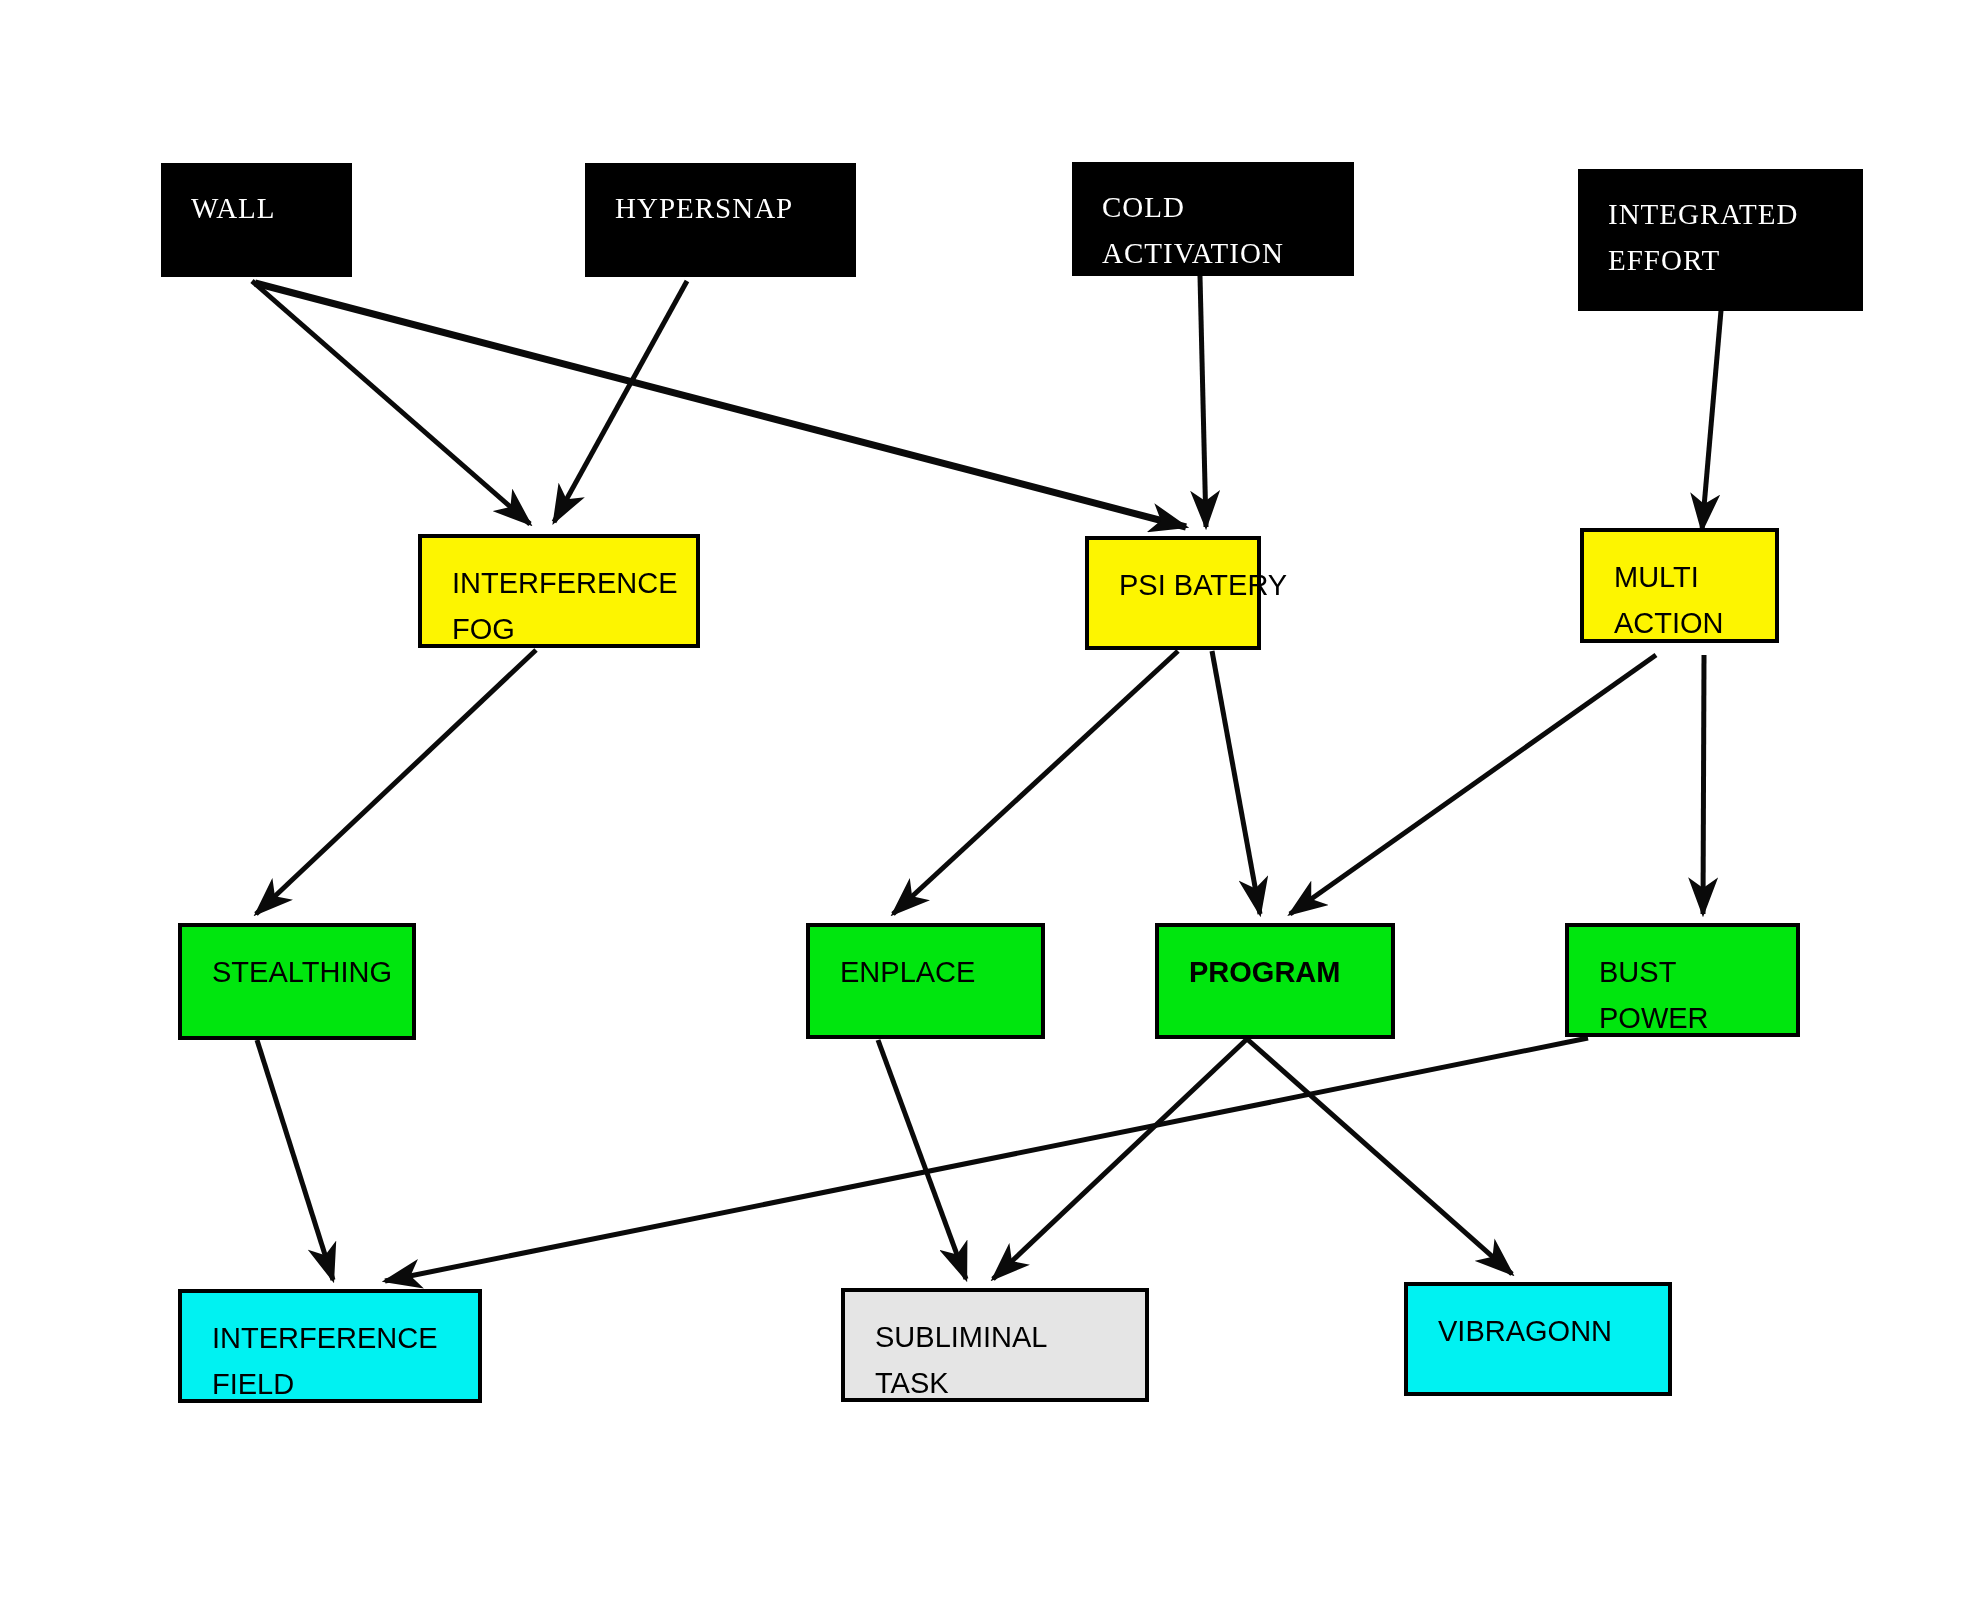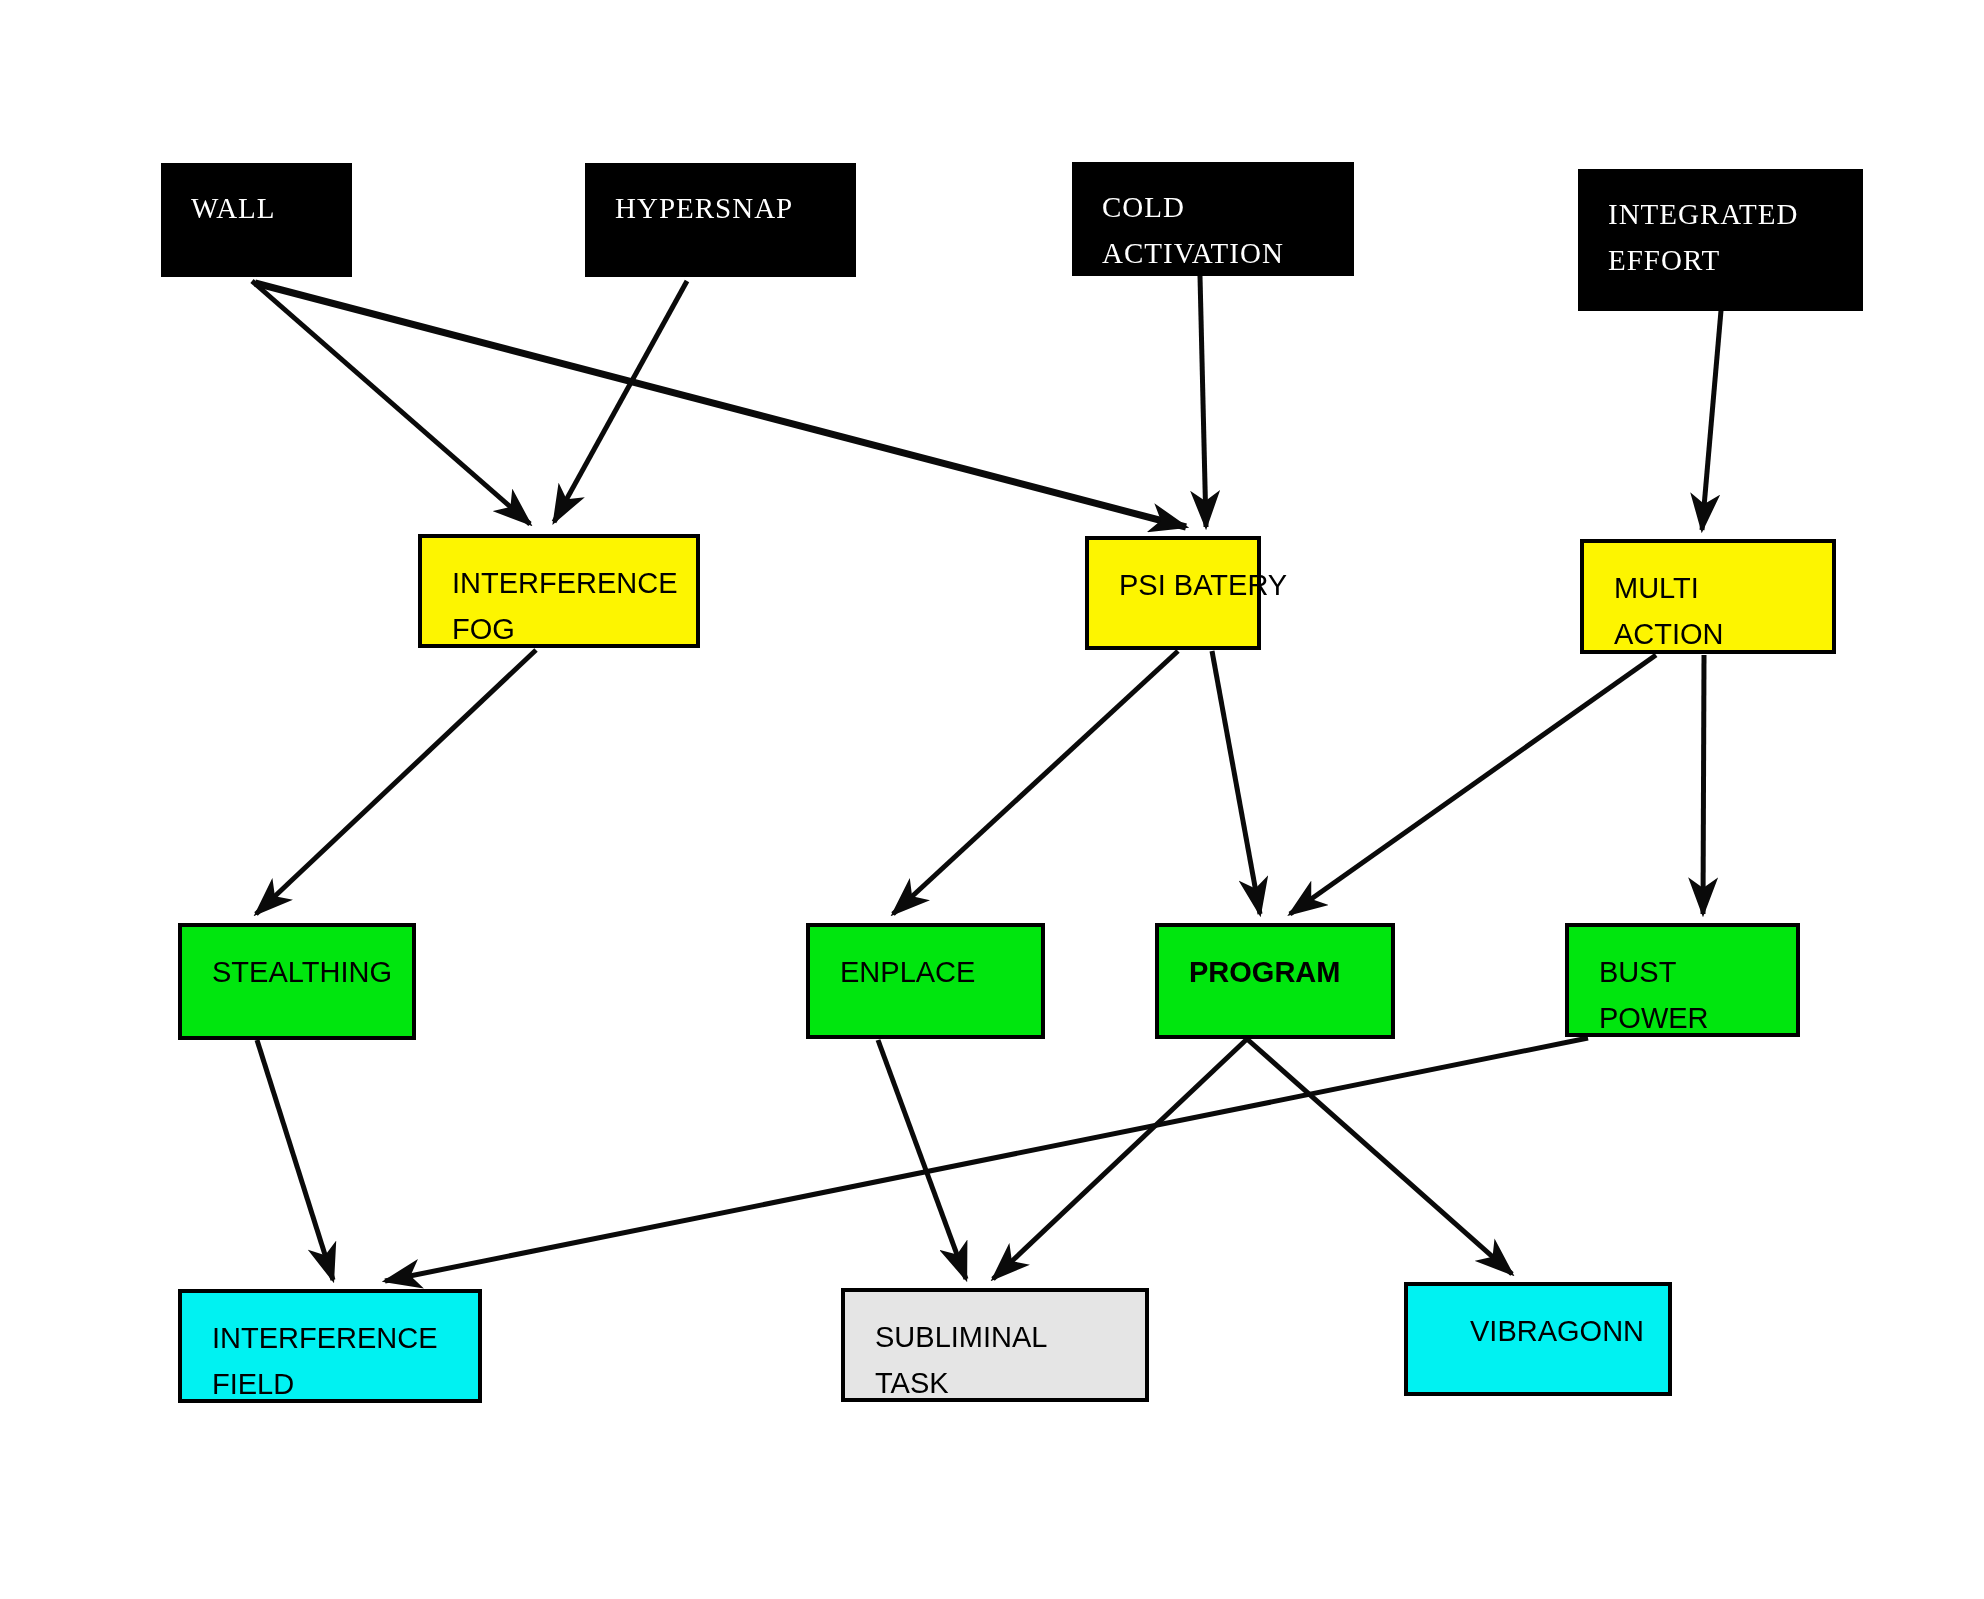--- a/index.html
+++ b/index.html
@@ -94,21 +94,21 @@
     <div class="label">
       <span class="line">INTERFERENCE</span>
       <span class="line">FOG</span>
     </div>
   </div>
   <div class="node tier-colored" style="left: 1085px; top: 536px; width: 176px; height: 114px; background: rgb(253, 245, 0);">
     <div class="label">
         <span class="line">PSI BATERY</span>
       </div>
   </div>
-  <div class="node tier-colored" style="left: 1580px; top: 539px; width: 256px; height: 115px; background: rgb(253, 245, 0);">
+  <div class="node tier-colored" style="left: 1580px; top: 528px; width: 199px; height: 115px; background: rgb(253, 245, 0);">
     <div class="label">
       <span class="line">MULTI</span>
       <span class="line">ACTION</span>
     </div>
   </div>
 
   <div class="node tier-colored" style="left: 142px; top: 923px; width: 238px; height: 117px; background: rgb(0, 230, 14); margin-left: 36px;">
     <div class="label">
         <span class="line">STEALTHING</span>
       </div>
@@ -135,19 +135,19 @@
       <span class="line">INTERFERENCE</span>
       <span class="line">FIELD</span>
     </div>
   </div>
   <div class="node tier-colored" style="left: 841px; top: 1288px; width: 308px; height: 114px; background: #e5e5e5;">
     <div class="label">
       <span class="line">SUBLIMINAL</span>
       <span class="line">TASK</span>
     </div>
   </div>
-  <div class="node tier-colored" style="left: 1404px; top: 1282px; width: 268px; height: 114px; background: rgb(0, 242, 242); padding-left: 32px;">
+  <div class="node tier-colored" style="left: 1404px; top: 1282px; width: 268px; height: 114px; background: rgb(0, 242, 242);">
     <div class="label">
         <span class="line">VIBRAGONN</span>
       </div>
   </div>
 
 </div>
 
 </body></html>

